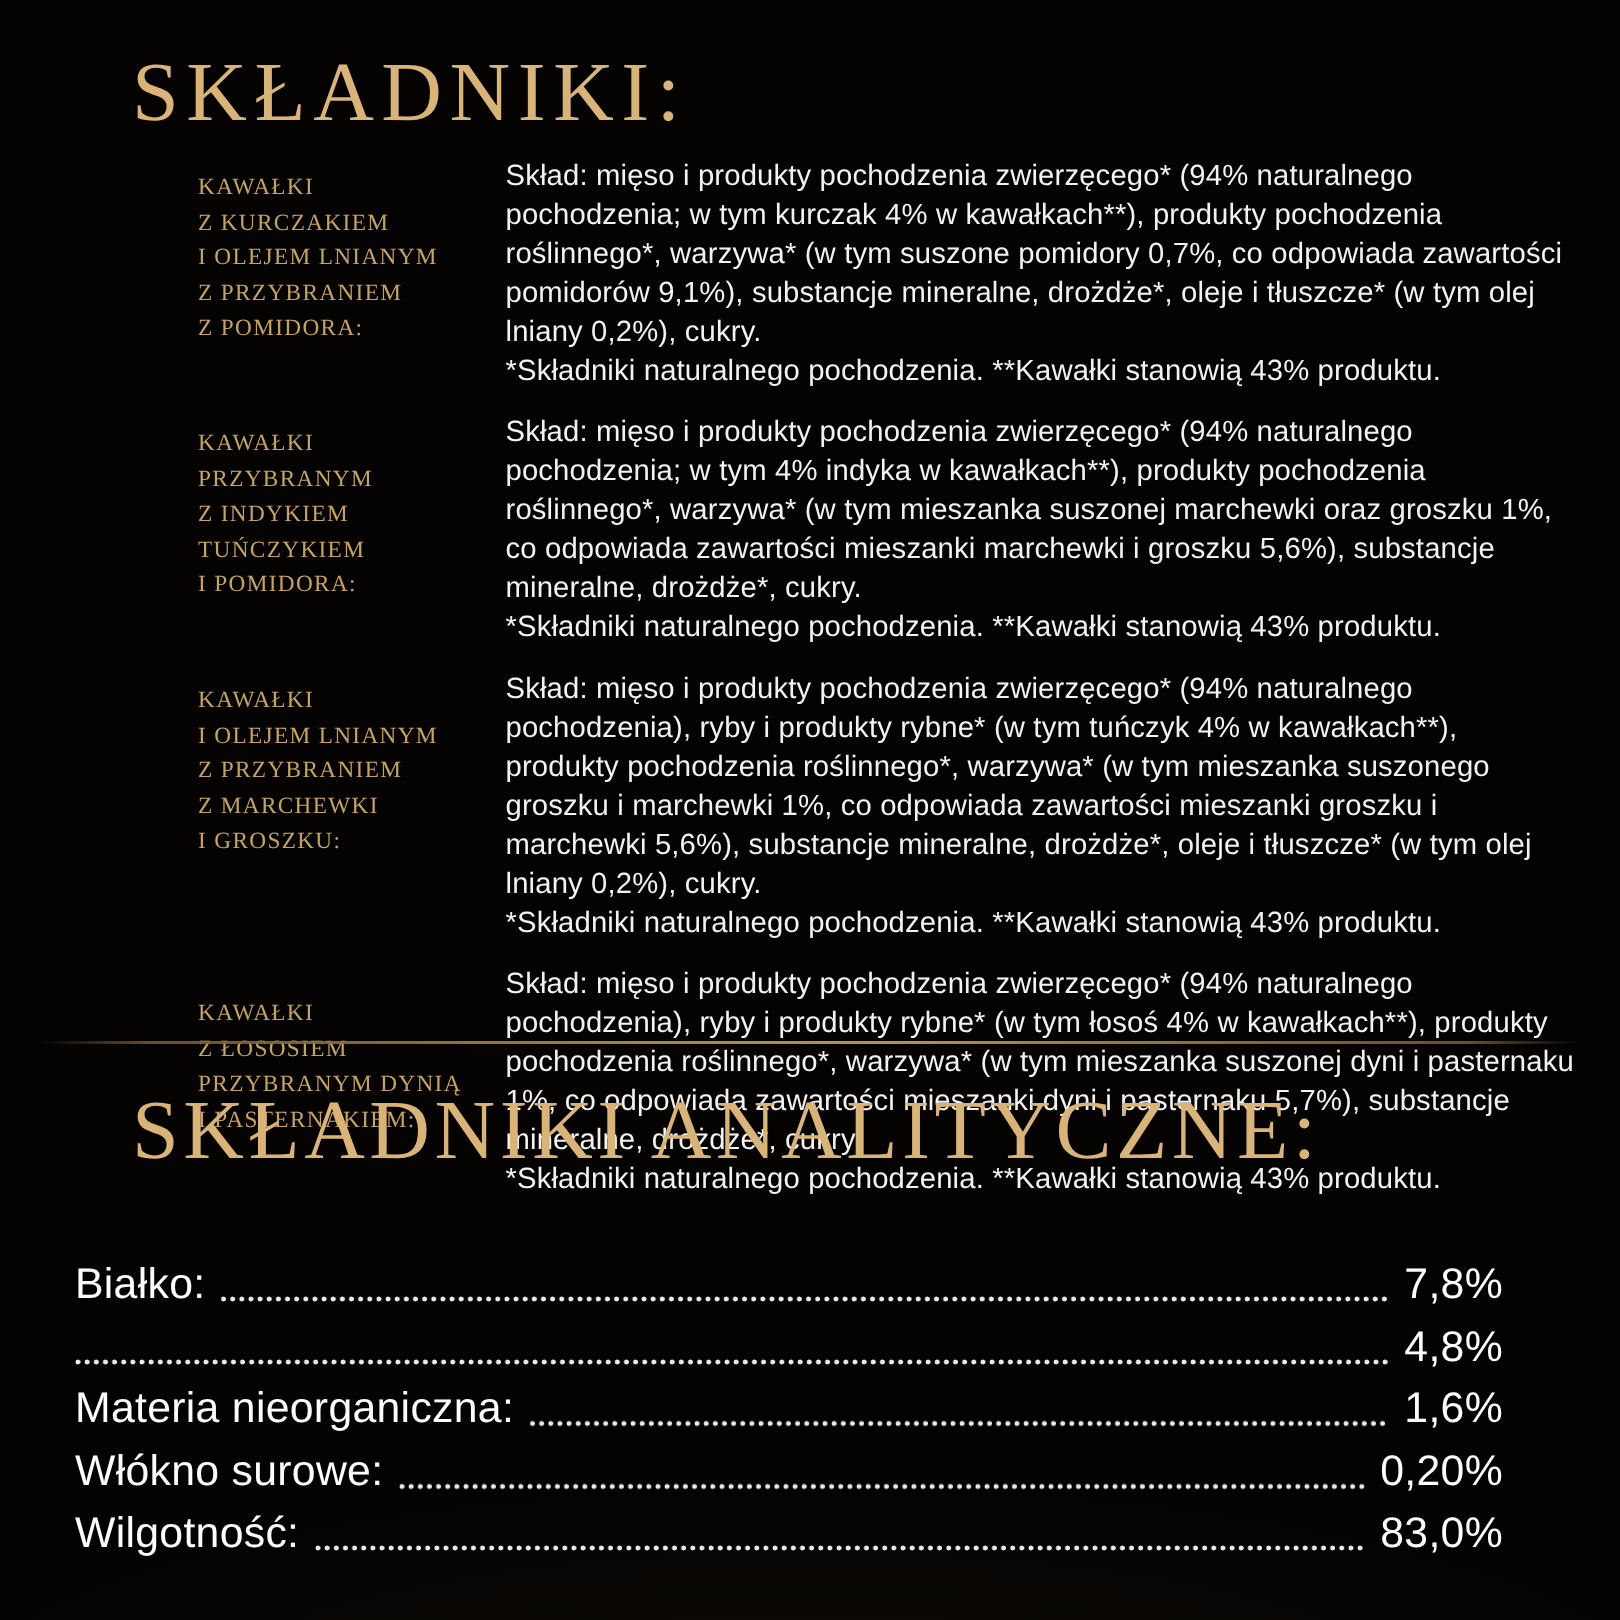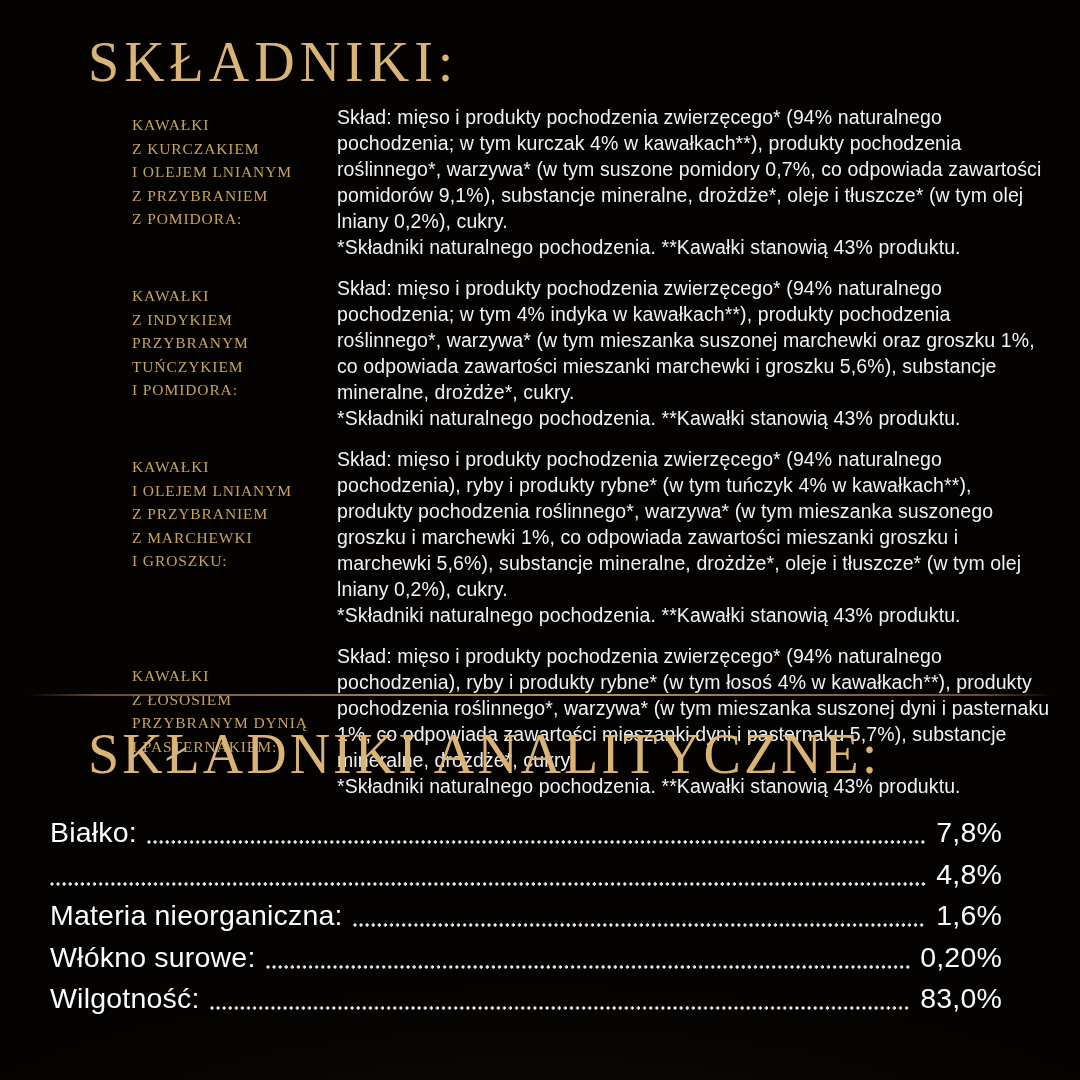--- a/index.html
+++ b/index.html
@@ -76,21 +76,21 @@
       #b79159 55%,
       rgba(124,90,50,0.85) 93%,
       rgba(110,78,42,0) 100%);
   }
 
   
   .analytics-rows {
     position: absolute;
     left: 50px;
     width: 952px;
-    top: 818px;
+    top: 842px;
   }
   .analytic-row {
     display: flex;
     align-items: flex-end;
     height: 29px;
     margin-bottom: 12.5px;
     font-size: 28.5px;
     line-height: 29px;
     color: #fcfcfc;
     letter-spacing: 0.2px;
@@ -125,22 +125,22 @@
         </div>
     <div class="composition">
       <p>Skład: mięso i produkty pochodzenia zwierzęcego* (94% naturalnego pochodzenia; w tym kurczak 4% w kawałkach**), produkty pochodzenia roślinnego*, warzywa* (w tym suszone pomidory 0,7%, co odpowiada zawartości pomidorów 9,1%), substancje mineralne, drożdże*, oleje i tłuszcze* (w tym olej lniany 0,2%), cukry.</p>
       <p>*Składniki naturalnego pochodzenia. **Kawałki stanowią 43% produktu.</p>
     </div>
   </section>
 
   <section class="ingredient-section">
     <div class="variant-label">
           <div>KAWAŁKI</div>
+          <div>PRZYBRANYM</div>
           <div>Z INDYKIEM</div>
-          <div>PRZYBRANYM</div>
           <div>TUŃCZYKIEM</div>
           <div>I POMIDORA:</div>
         </div>
     <div class="composition">
       <p>Skład: mięso i produkty pochodzenia zwierzęcego* (94% naturalnego pochodzenia; w tym 4% indyka w kawałkach**), produkty pochodzenia roślinnego*, warzywa* (w tym mieszanka suszonej marchewki oraz groszku 1%, co odpowiada zawartości mieszanki marchewki i groszku 5,6%), substancje mineralne, drożdże*, cukry.</p>
       <p>*Składniki naturalnego pochodzenia. **Kawałki stanowią 43% produktu.</p>
     </div>
   </section>
 
   <section class="ingredient-section">

